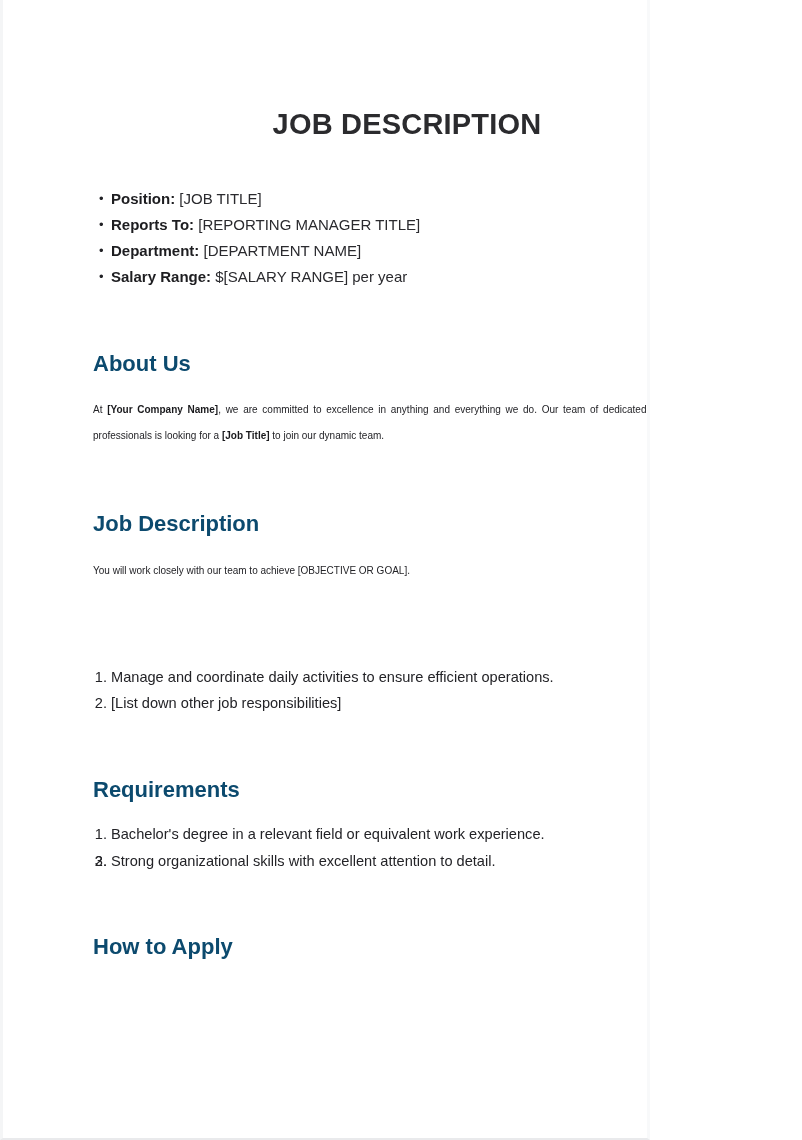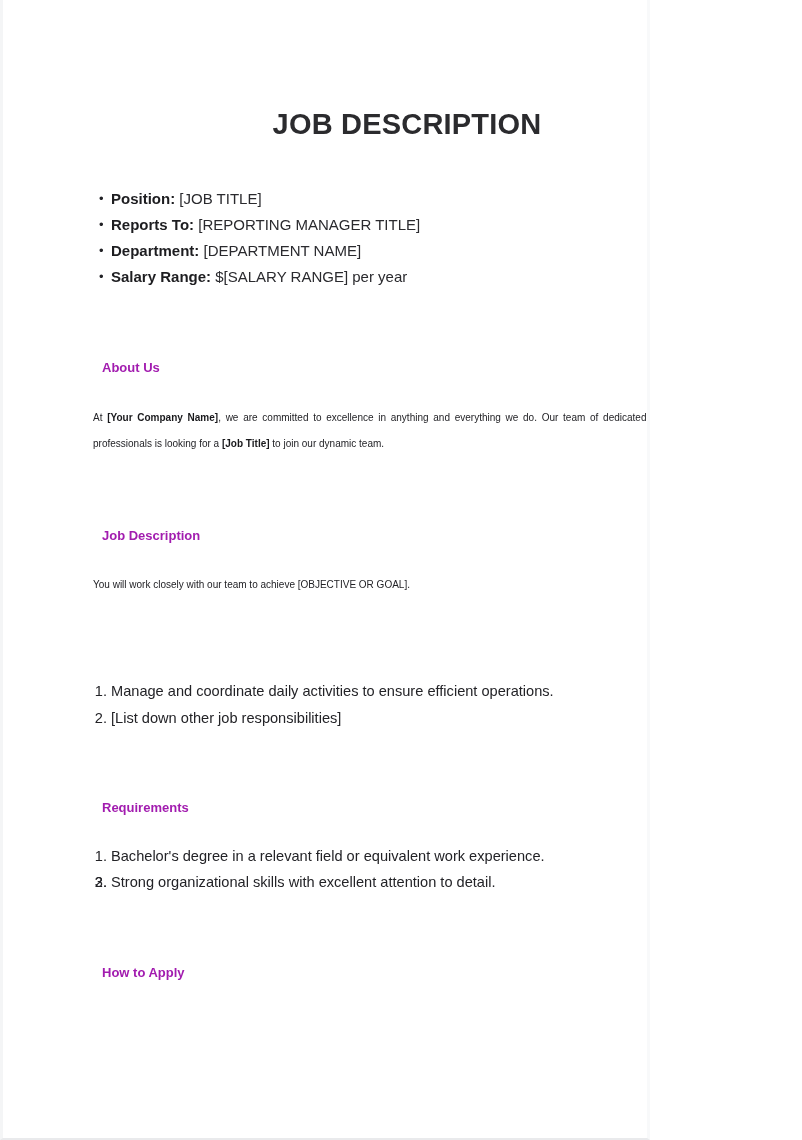--- a/index.html
+++ b/index.html
@@ -73,25 +73,25 @@
   .meta-value {
     font-weight: 400;
     color: #2a2a2e;
   }
 
   
   .section {
     padding-top: 0;
   }
   .section-heading {
-    margin: 9px;
-    padding: 0;
-    font-size: 13px;
-    font-weight: 700;
-    color: #a21caf;
+    margin: 0;
+    padding: 0;
+    font-size: 22px;
+    font-weight: 700;
+    color: #0c4a6e;
     line-height: 1.2;
   }
   .sec-about   { padding-top: 61px; }
   .sec-jobdesc { padding-top: 62px; }
   .sec-resp    { padding-top: 62px; }
   .sec-req     { padding-top: 60px; }
   .sec-apply   { padding-top: 60px; }
 
   
   .body-text {

